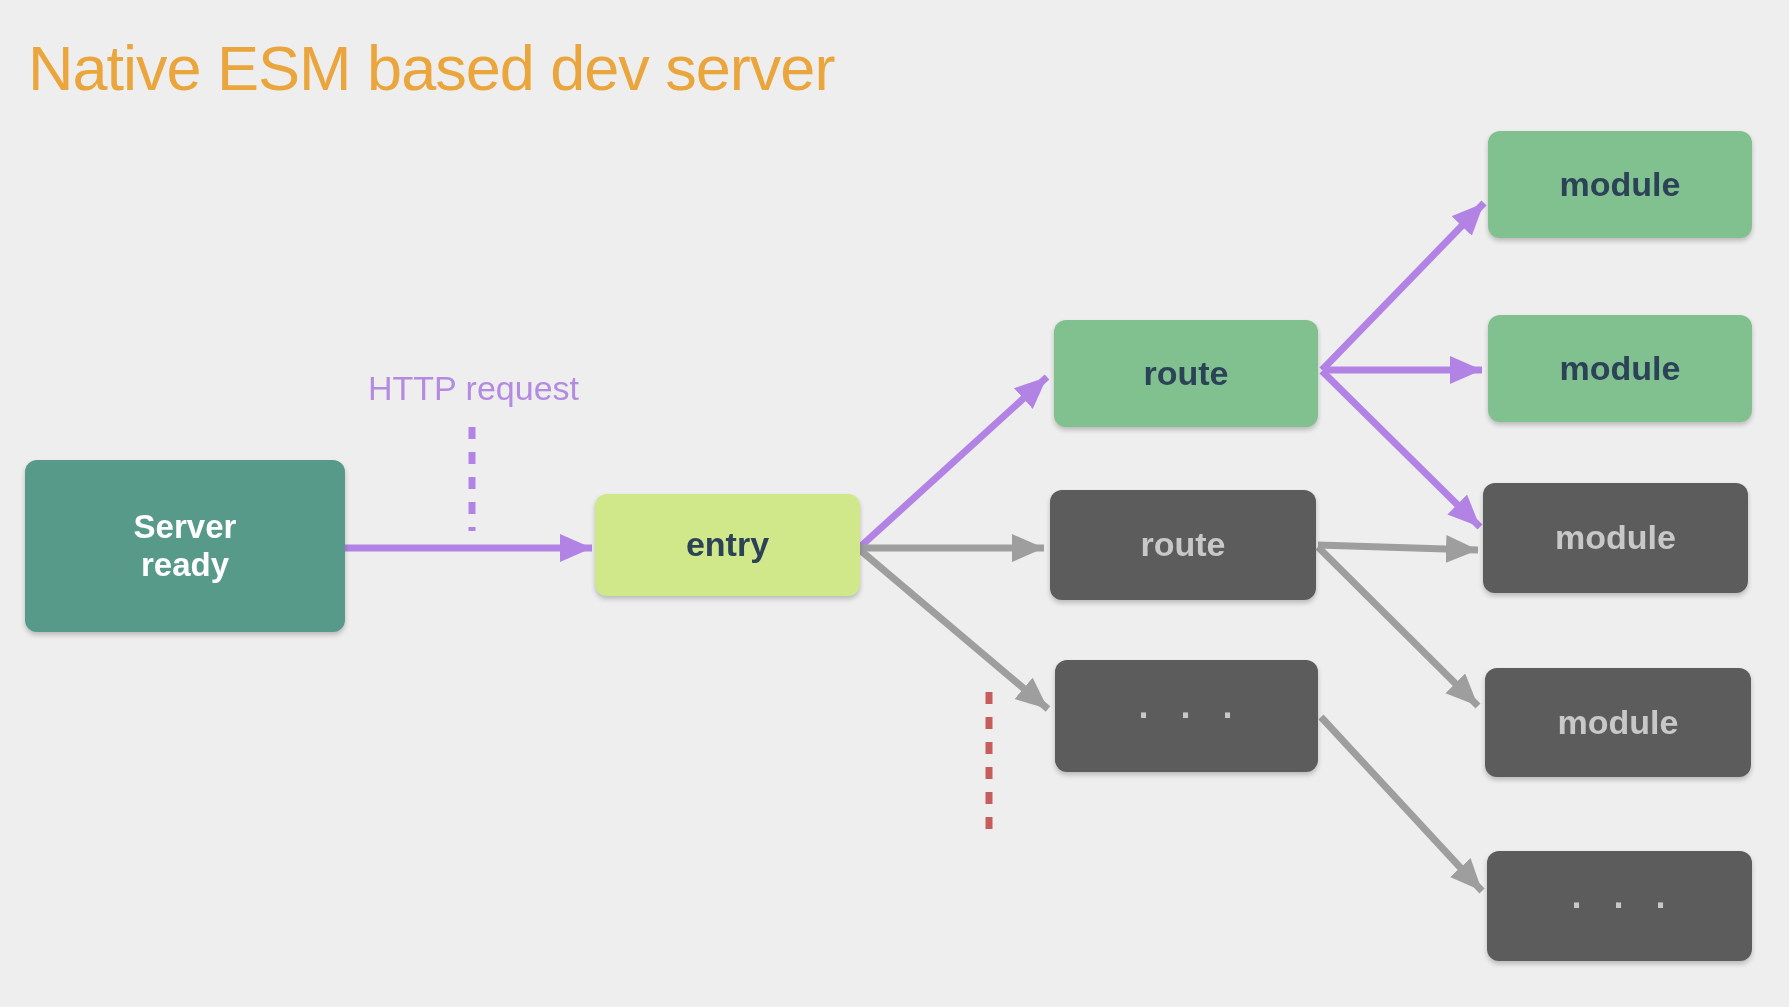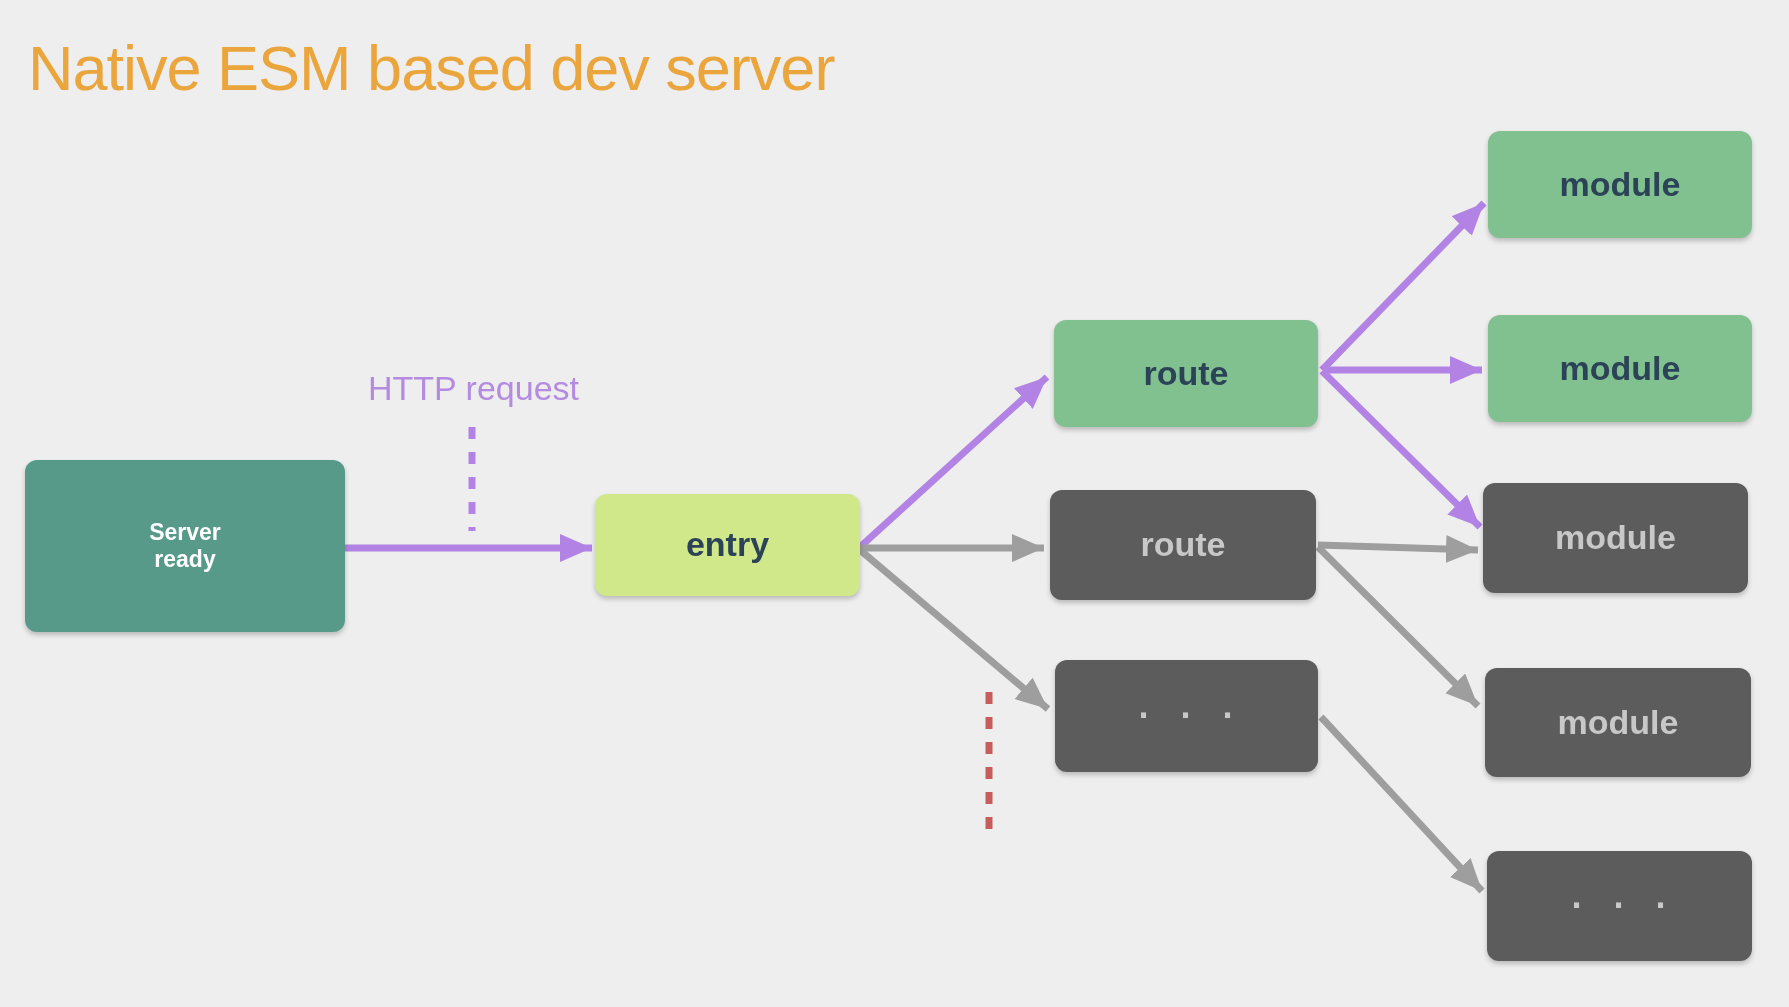--- a/index.html
+++ b/index.html
@@ -43,21 +43,21 @@
   .node.green { background: var(--green, #81c08f); }
   .node.dark  { background: var(--dark, #5c5c5c); }
 
   .node-label {
     font-weight: 700;
     font-size: 34px;
     white-space: pre-line;
     text-align: center;
     line-height: 1.16;
   }
-  .node.teal  .node-label { color: var(--white_text, #ffffff); font-size: 23px; }
+  .node.teal  .node-label { color: var(--white_text, #ffffff); font-size: 33px; }
   .node.lime  .node-label, .node.green .node-label { color: var(--dark_text, #2b4257); }
   .node.dark  .node-label { color: var(--light_text, #c8c8c8); }
   .node-label.dots { color: #e3e3e3; letter-spacing: 10px; font-size: 36px; padding-left: 10px; }
 
   .annotation { position: absolute; font-size: 34px; font-weight: 500; text-align: right; }
   .annotation.purple { color: var(--purple_text, #b48be0); }
   .annotation.red    { color: var(--red, #c55d5d); line-height: 42px; }
 </style>
 </head>
 <body>

